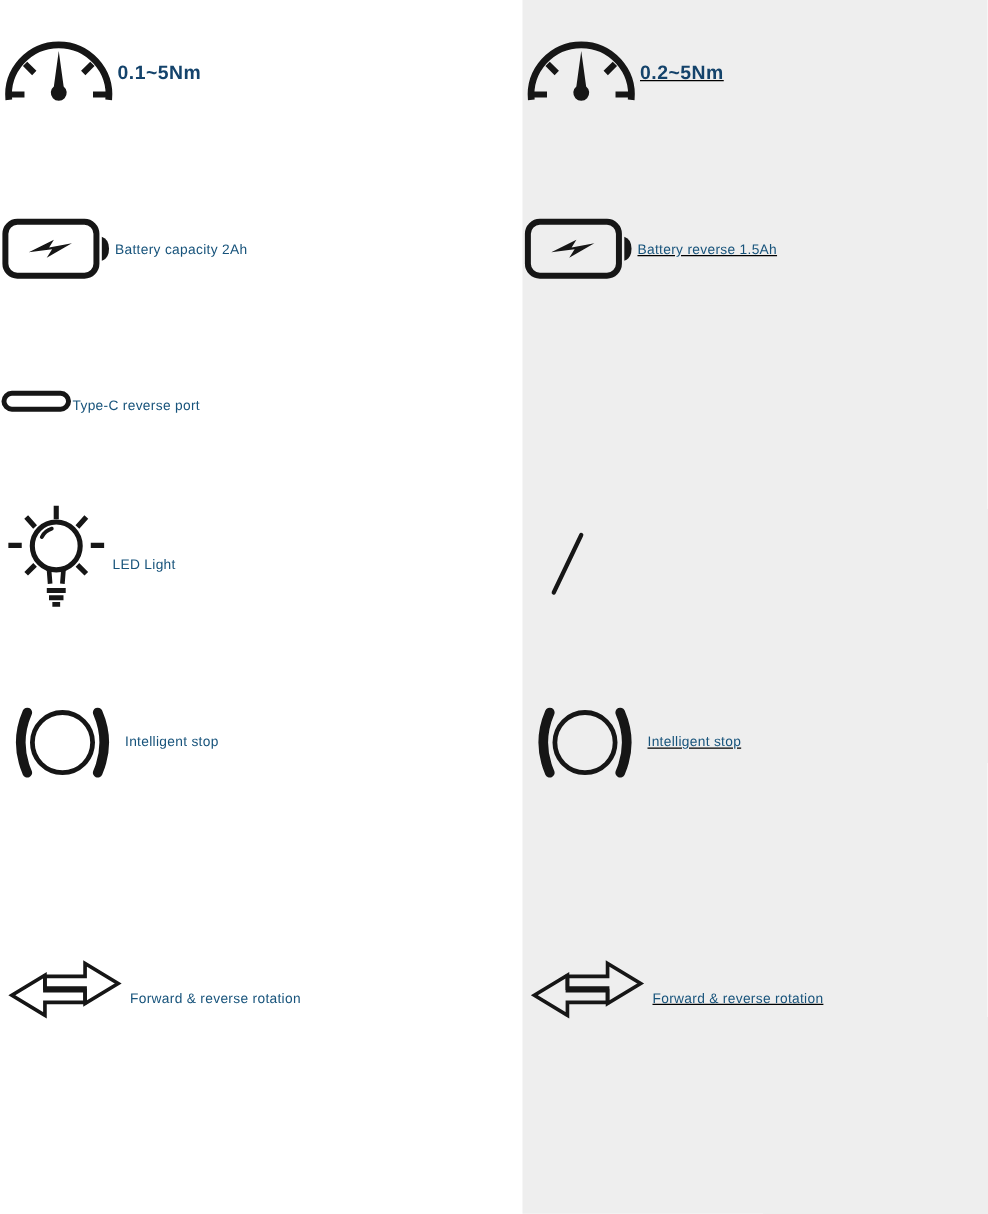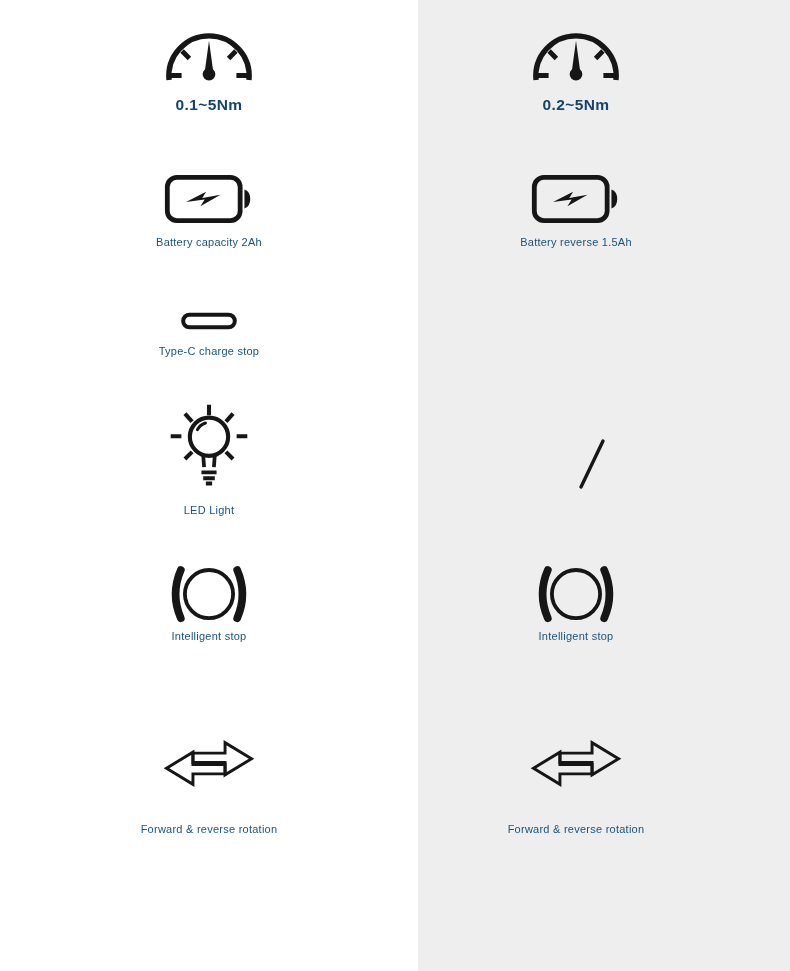--- a/index.html
+++ b/index.html
@@ -4,30 +4,30 @@
 <style>
   html,body{margin:0;padding:0;}
   body{
     width:790px;height:971px;position:relative;overflow:hidden;
     background:#ffffff;
     font-family:"Liberation Sans", sans-serif;
   }
   #stage{position:relative;width:790px;height:971px;}
   .right-bg{position:absolute;top:0;left:418px;width:372px;height:971px;background:var(--right-bg,#eeeeee);}
   .row{position:absolute;left:0;width:790px;display:flex;}
-  .cell{display:flex;flex-direction:column;align-items:center;justify-content:flex-end;}
+  .cell{display:flex;flex-direction:row;align-items:center;}
   .cell.left{width:418px;}
-  .cell.right{width:316px;}
+  .cell.right{width:316px;text-decoration:underline;}
   .icon-box{display:flex;align-items:flex-end;justify-content:center;}
   .r1 .icon-box{height:64px;} .r1{top:22px;}
   .r2 .icon-box{height:62px;} .r2{top:165px;}
   .r3 .icon-box{height:30px;align-items:center;} .r3{top:306px;}
   .r4 .icon-box{height:98px;} .r4{top:402px;gap:16px;}
   .r5 .icon-box{height:70px;} .r5{top:560px;}
-  .r6 .icon-box{height:86px;} .r6{top:720px;}
+  .r6 .icon-box{height:86px;} .r6{top:748px;}
   .label{
     color:var(--label-color,#17537b);
     font-size:11px;font-weight:500;letter-spacing:.25px;line-height:1.2;
     text-align:center;
   }
   .r1 .label{margin-top:10px;font-weight:700;font-size:15.5px;color:var(--torque-color,#14436b);letter-spacing:.4px;}
   .r2 .label{margin-top:9px;}
   .r3 .label{margin-top:9px;}
   .r4 .label{margin-top:4px;}
   .r5 .label{}
@@ -89,21 +89,21 @@
     </div>
   </div>
 
   <div class="row r3">
     <div class="cell left">
       <div class="icon-box">
         <svg width="58" height="22" viewBox="0 0 64 22">
           <rect class="ic" stroke-width="4.4" x="3.5" y="4" width="57" height="14" rx="7"></rect>
         </svg>
       </div>
-      <div class="label">Type-C charge stop</div>
+      <div class="label">Type-C reverse port</div>
     </div>
   </div>
 
   <div class="row r4">
     <div class="cell left">
       <div class="icon-box">
         <svg width="90" height="98" viewBox="0 0 100 110">
           <circle class="ic" stroke-width="4.6" cx="50" cy="39" r="21.5"></circle>
           <path class="ic" stroke-width="3.4" stroke-linecap="round" d="M37 31 A15 15 0 0 1 46 23.5"></path>
           <path class="ic" stroke-width="4.2" d="M43.5 60 L44.5 73 M56.5 60 L55.5 73"></path>

